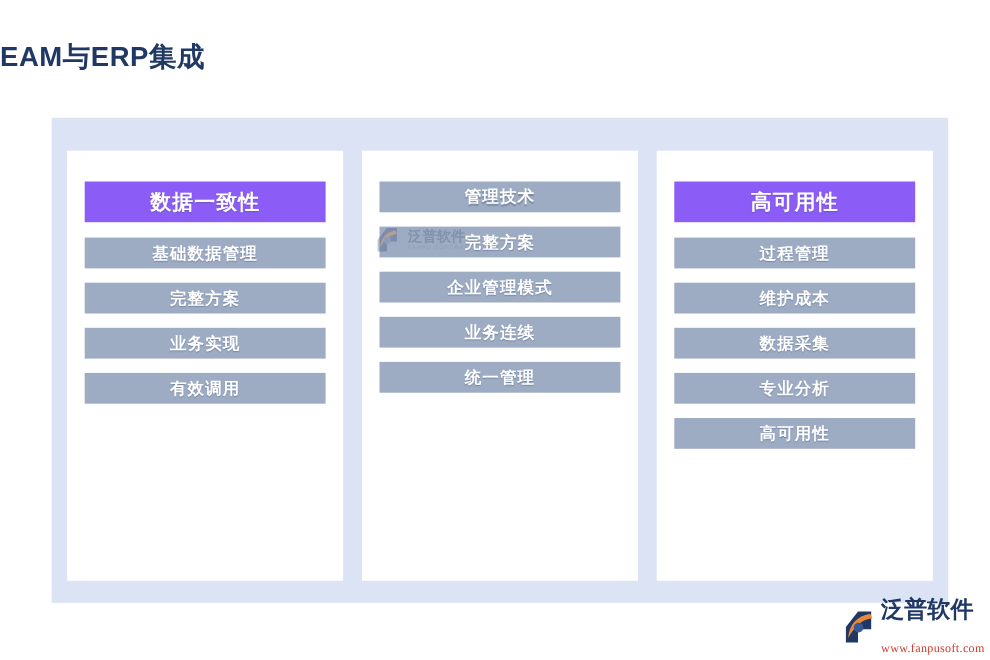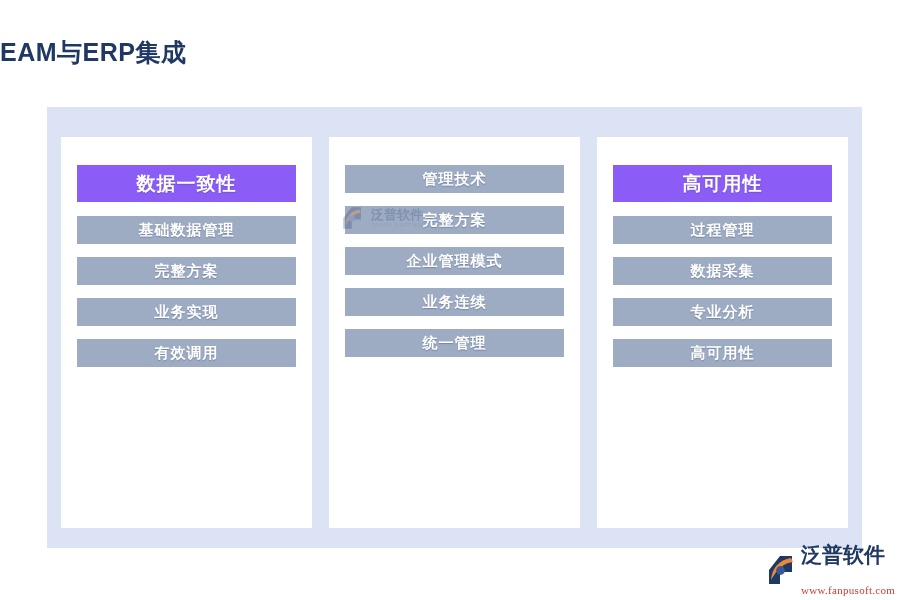--- a/index.html
+++ b/index.html
@@ -198,20 +198,21 @@
       <div class="wm-text">
         <span class="wm-cn">泛普软件</span>
         <span class="wm-en">FANPU SOFTWARE</span>
       </div>
     </div>
   </div>
 
   <div class="column-card">
     <div class="col-header">高可用性</div>
     <div class="col-item">过程管理</div>
+    <div class="col-item">维护成本</div>
     <div class="col-item">数据采集</div>
     <div class="col-item">专业分析</div>
     <div class="col-item">高可用性</div>
   </div>
 
 </div>
 
 <div class="brand-logo">
   <div class="logo-mark">
     <svg viewBox="0 0 34 34" width="34" height="34" aria-hidden="true">

